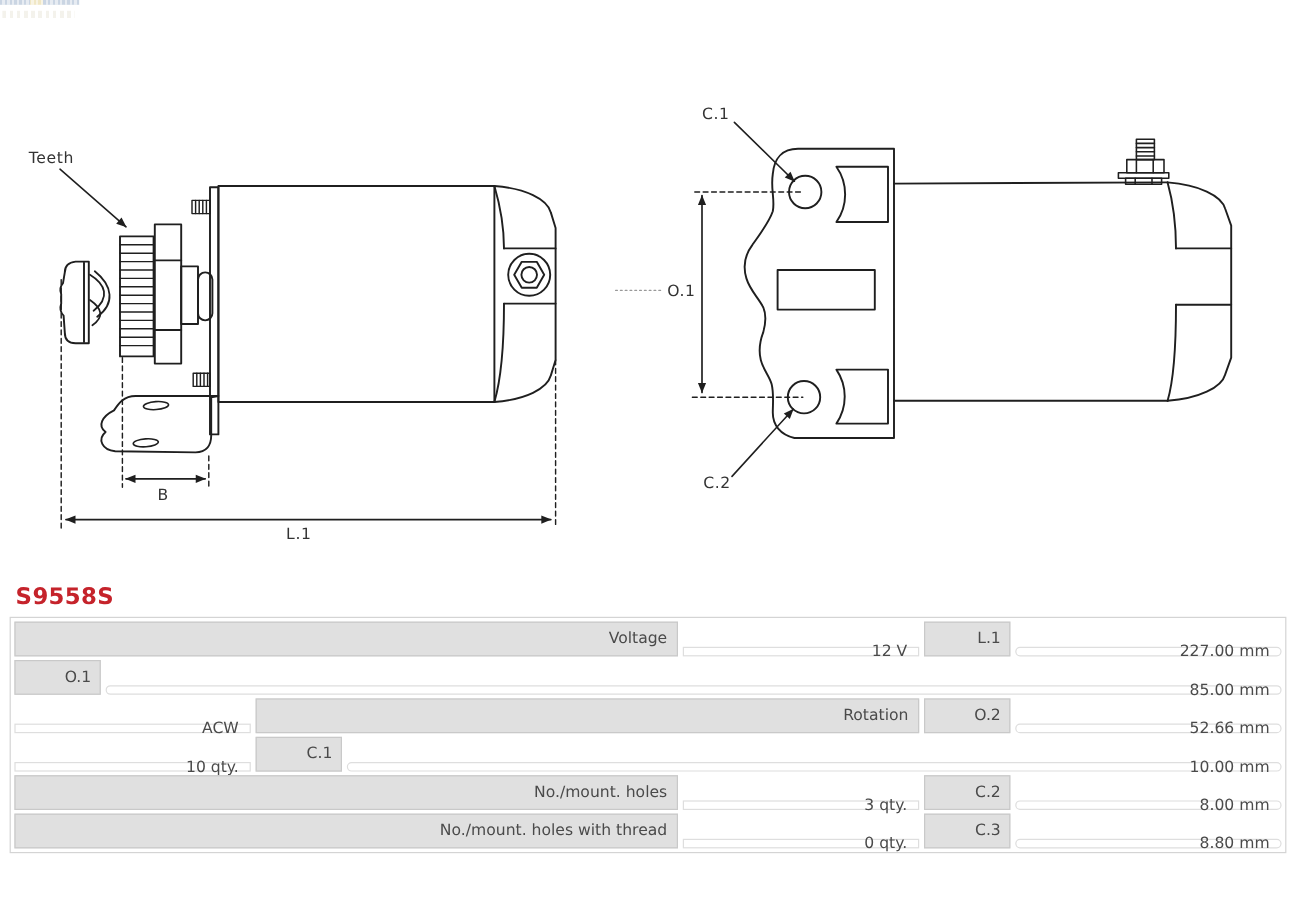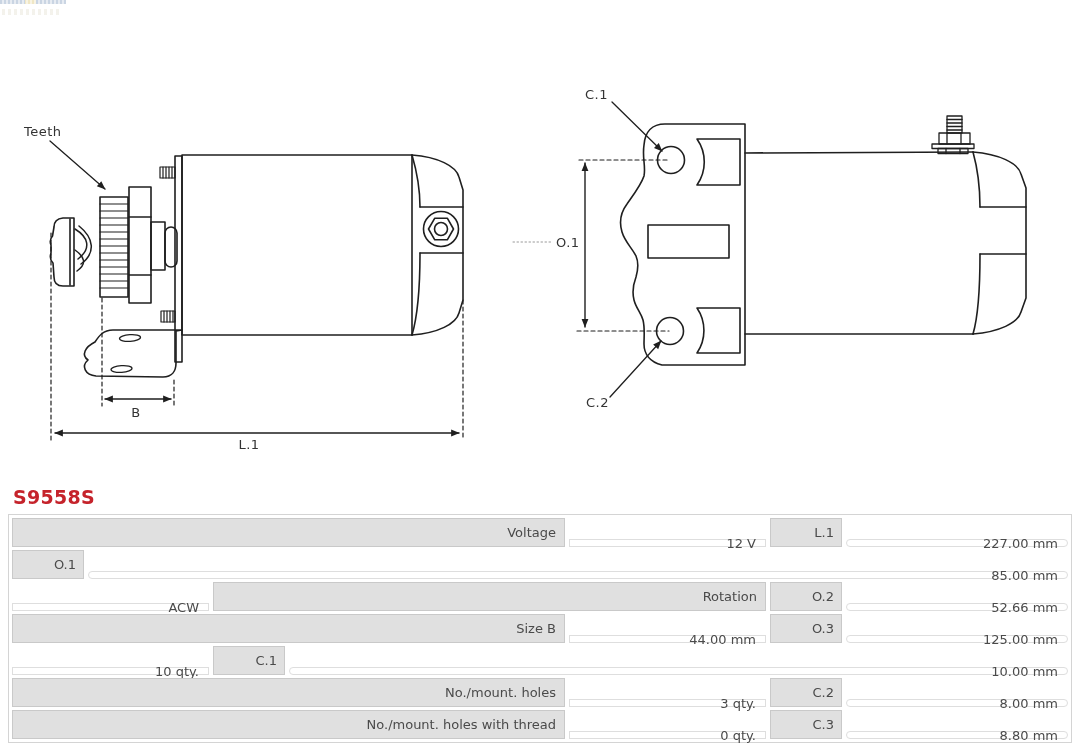--- a/index.html
+++ b/index.html
@@ -190,26 +190,20 @@
       <div class="cell white c-dimval">85.00 mm</div>
     </div>
 
     <div class="spec-row">
       <div class="cell white c-value">ACW</div>
       <div class="cell gray c-label">Rotation</div>
       <div class="cell gray c-dim">O.2</div>
       <div class="cell white c-dimval">52.66 mm</div>
     </div>
 
-    <div class="spec-row">
-      <div class="cell gray c-label">Size B</div>
-      <div class="cell white c-value">44.00 mm</div>
-      <div class="cell gray c-dim">O.3</div>
-      <div class="cell white c-dimval">125.00 mm</div>
-    </div>
 
     <div class="spec-row">
       <div class="cell white c-value">10 qty.</div>
       <div class="cell gray c-dim">C.1</div>
       <div class="cell white c-dimval">10.00 mm</div>
     </div>
 
     <div class="spec-row">
       <div class="cell gray c-label">No./mount. holes</div>
       <div class="cell white c-value">3 qty.</div>

